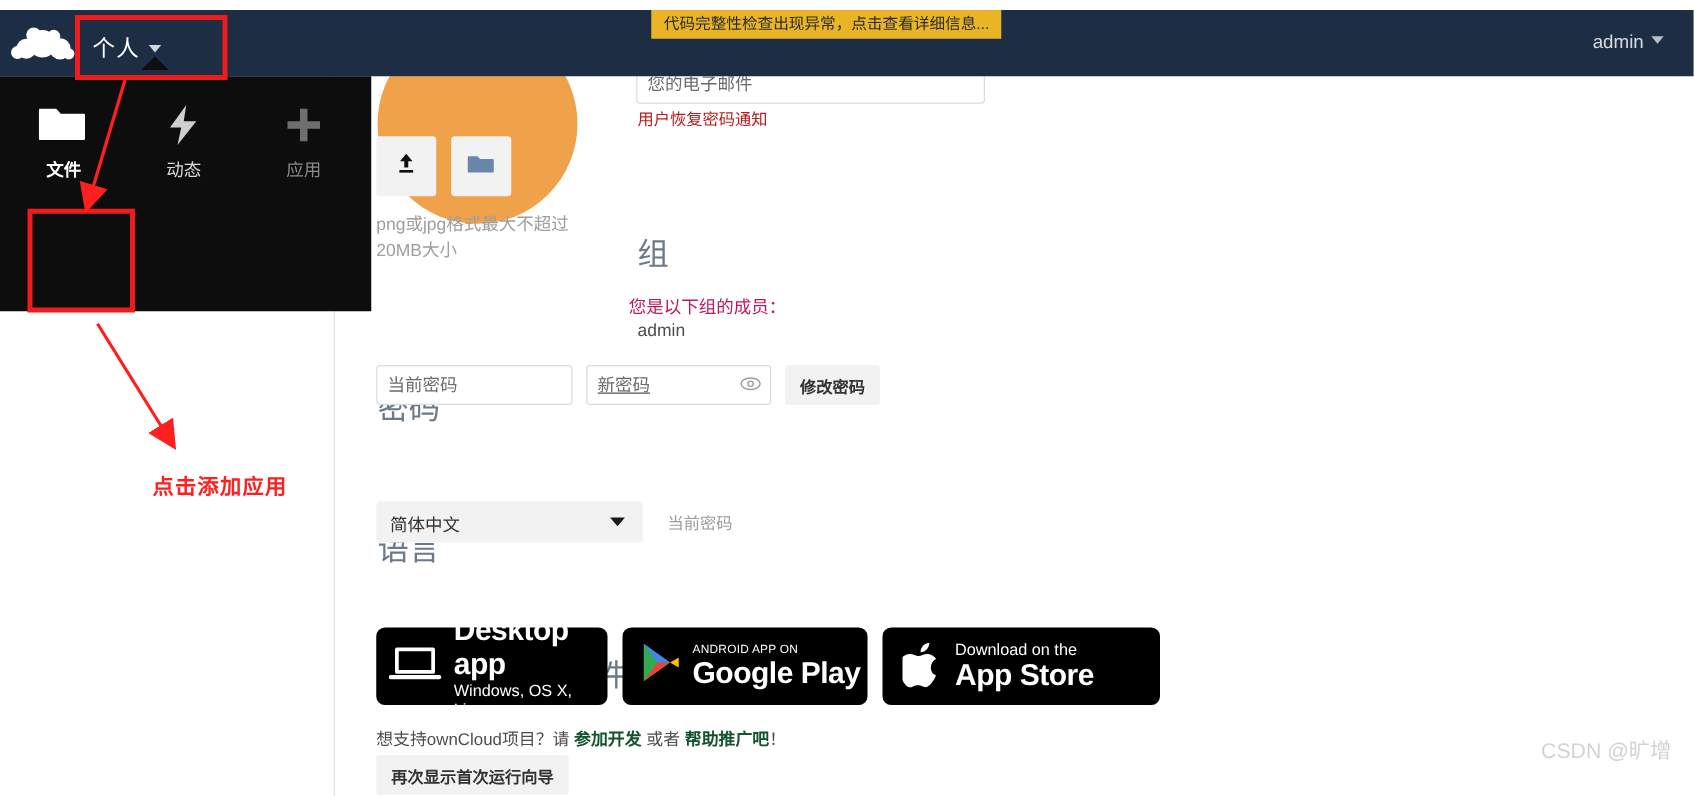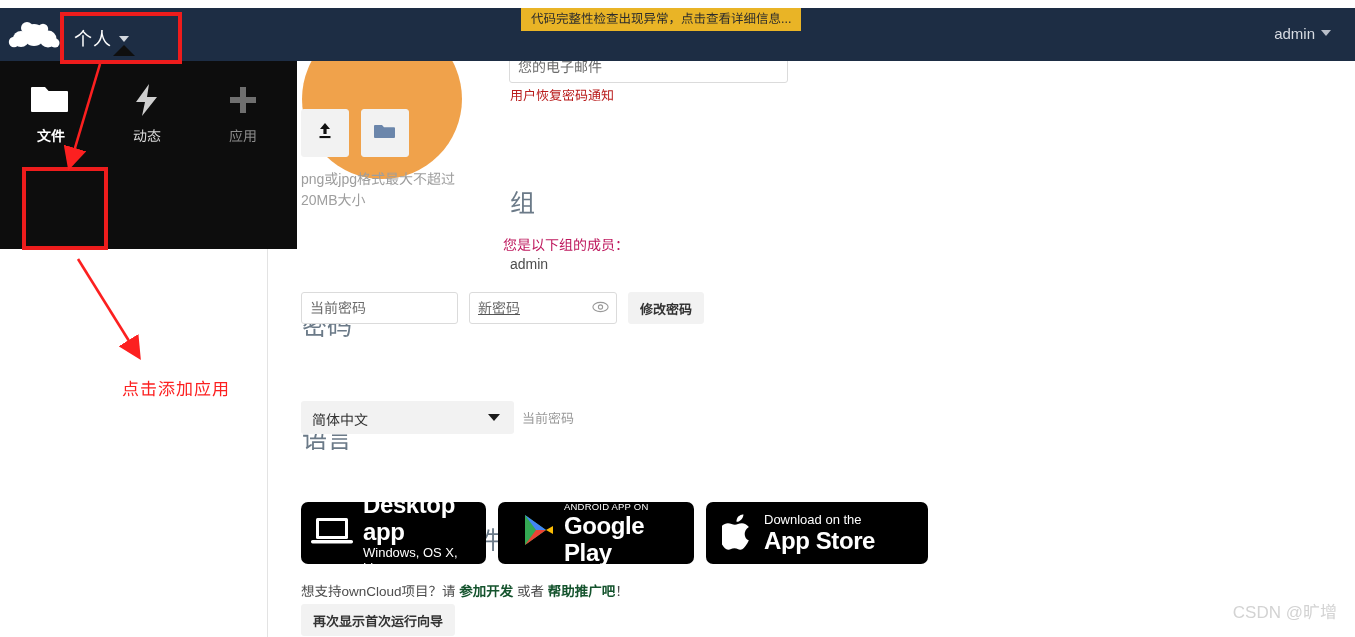--- a/index.html
+++ b/index.html
@@ -279,21 +279,21 @@
     font-family: inherit;
     box-sizing: border-box;
   }
 
   .lang-h2 { left: 34px; top: 358px; }
   .lang-row {
     position: absolute;
     left: 33px; top: 340px;
     display: flex;
     align-items: center;
-    gap: 8px;
+    gap: 20px;
   }
   .lang-select {
     position: relative;
     width: 213px; height: 33px;
     background: #f2f2f2;
     border-radius: 3px;
     cursor: pointer;
   }
   .lang-select .val {
     position: absolute;
@@ -320,21 +320,21 @@
   .badge {
     height: 62px;
     background: #000000;
     border-radius: 7px;
     display: flex;
     align-items: center;
     cursor: pointer;
     box-sizing: border-box;
   }
   .badge-desktop { width: 185px; padding-left: 10px; }
-  .badge-google  { width: 196px; padding-left: 24px; }
+  .badge-google  { width: 196px; padding-left: 14px; }
   .badge-apple   { width: 222px; padding-left: 16px; }
   .badge-text { color: #ffffff; margin-left: 8px; }
   .badge-text .small {
     font-size: 9.5px;
     letter-spacing: .2px;
     line-height: 11px;
     display: block;
   }
   .badge-text .big {
     font-size: 24px;
@@ -379,27 +379,27 @@
     border: 4px solid #ee1c1c;
     box-sizing: border-box;
   }
   .anno-box-nav { left: 60px; top: 12px; width: 122px; height: 52px; }
   .anno-box-app { left: 22px; top: 167px; width: 86px; height: 83px; }
   .anno-text {
     position: absolute;
     left: 122px; top: 375px;
     color: #fc2020;
     font-size: 17px;
-    font-weight: normal;
+    font-weight: bold;
     letter-spacing: 1px;
     text-align: center;
   }
   .watermark {
     position: absolute;
-    right: 18px; bottom: 14px;
+    right: 18px; bottom: 26px;
     color: #d3d3d3;
     font-size: 17px;
     z-index: 70;
   }
 </style>
 </head>
 <body>
 
 <div class="page-top-strip"></div>
 

